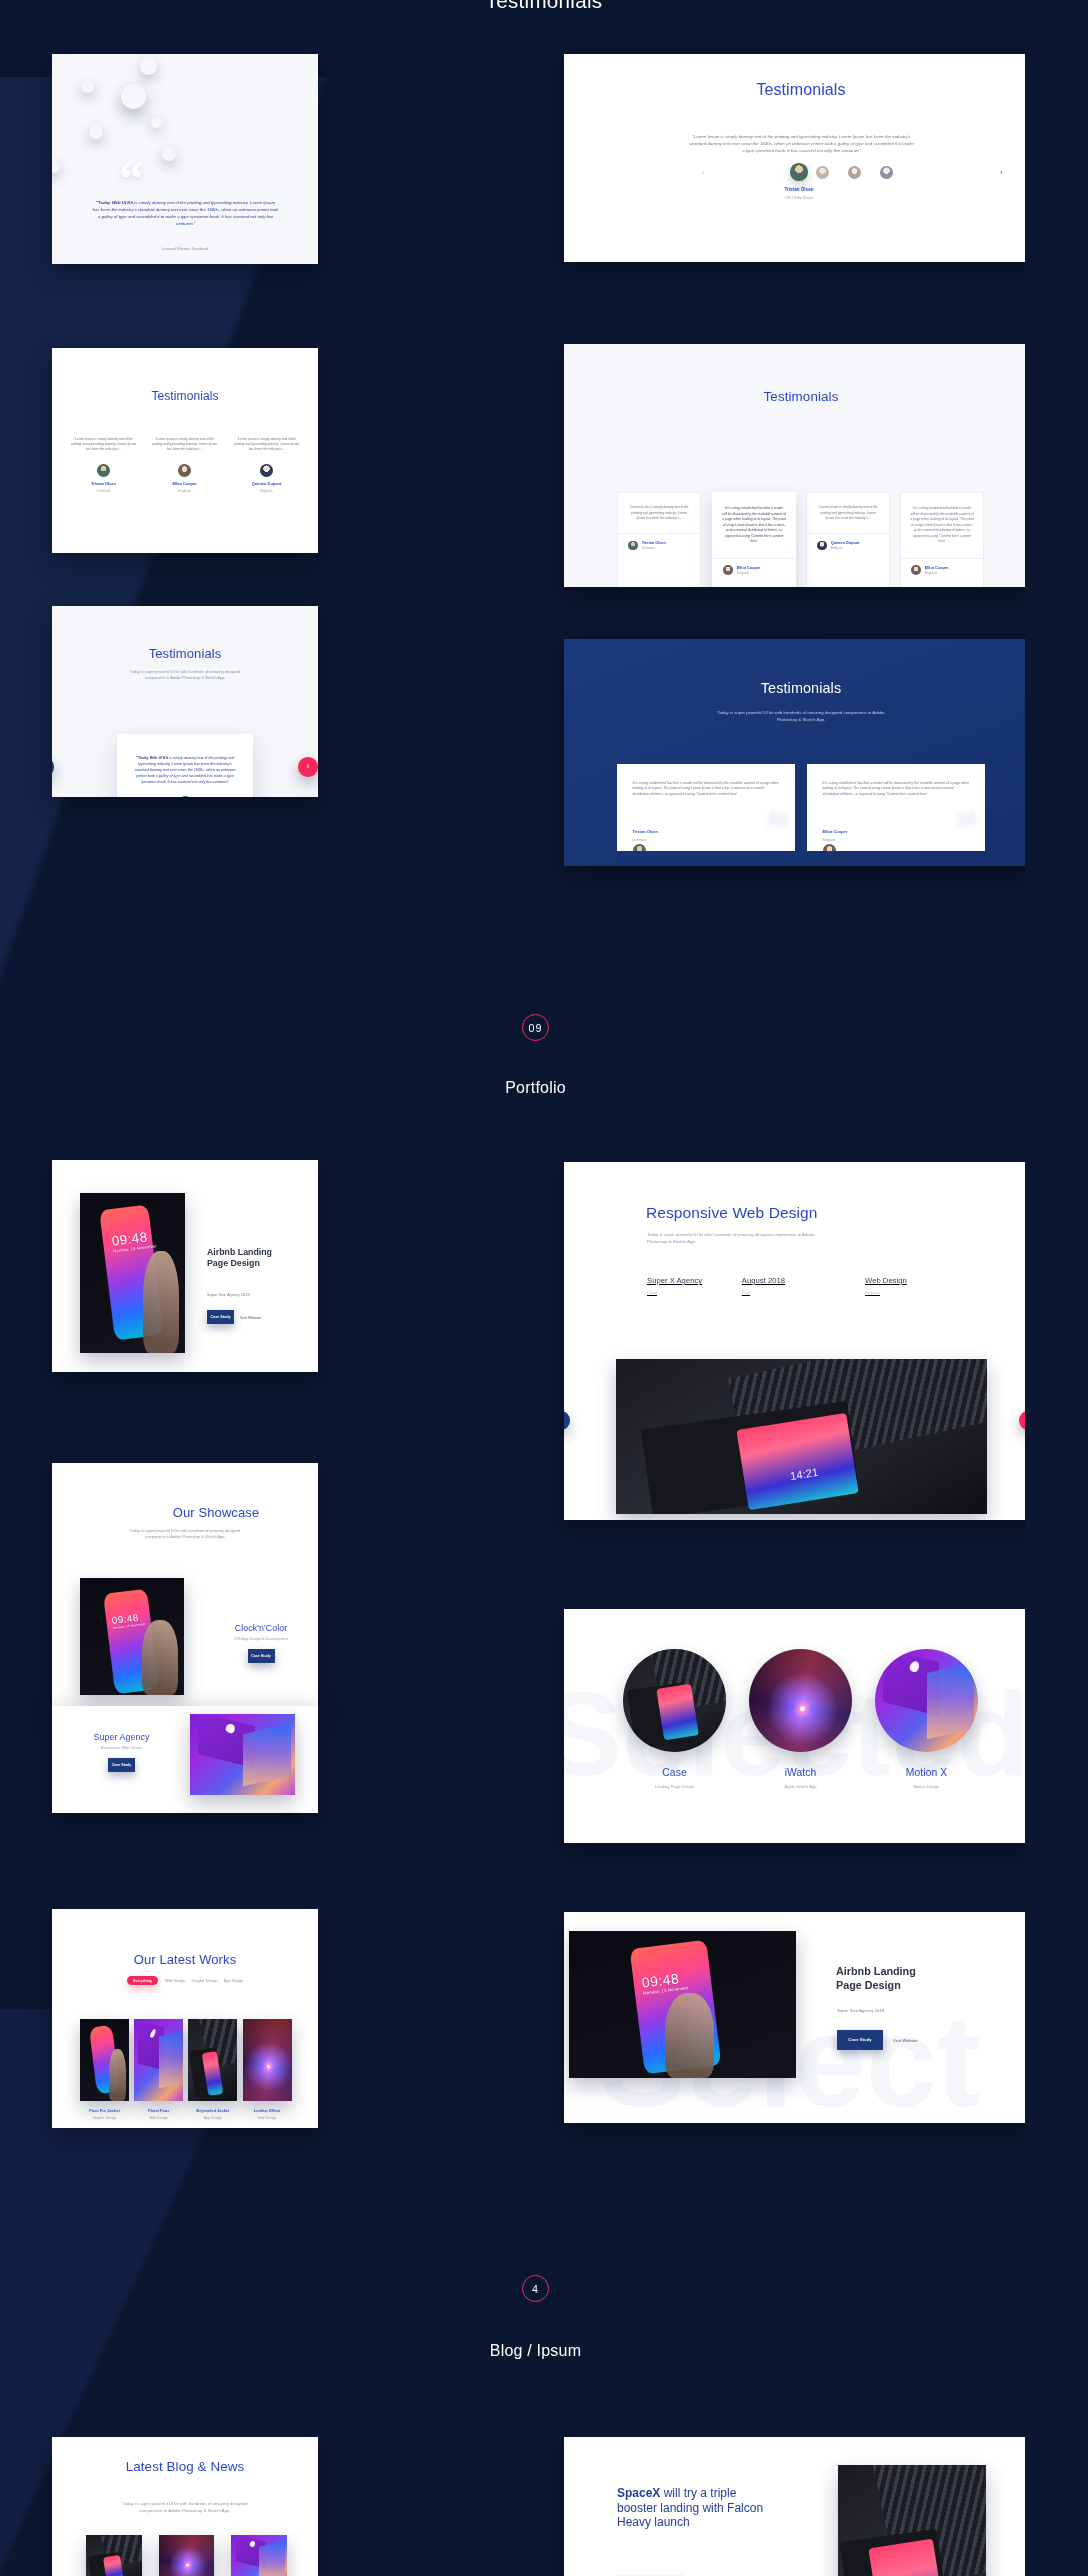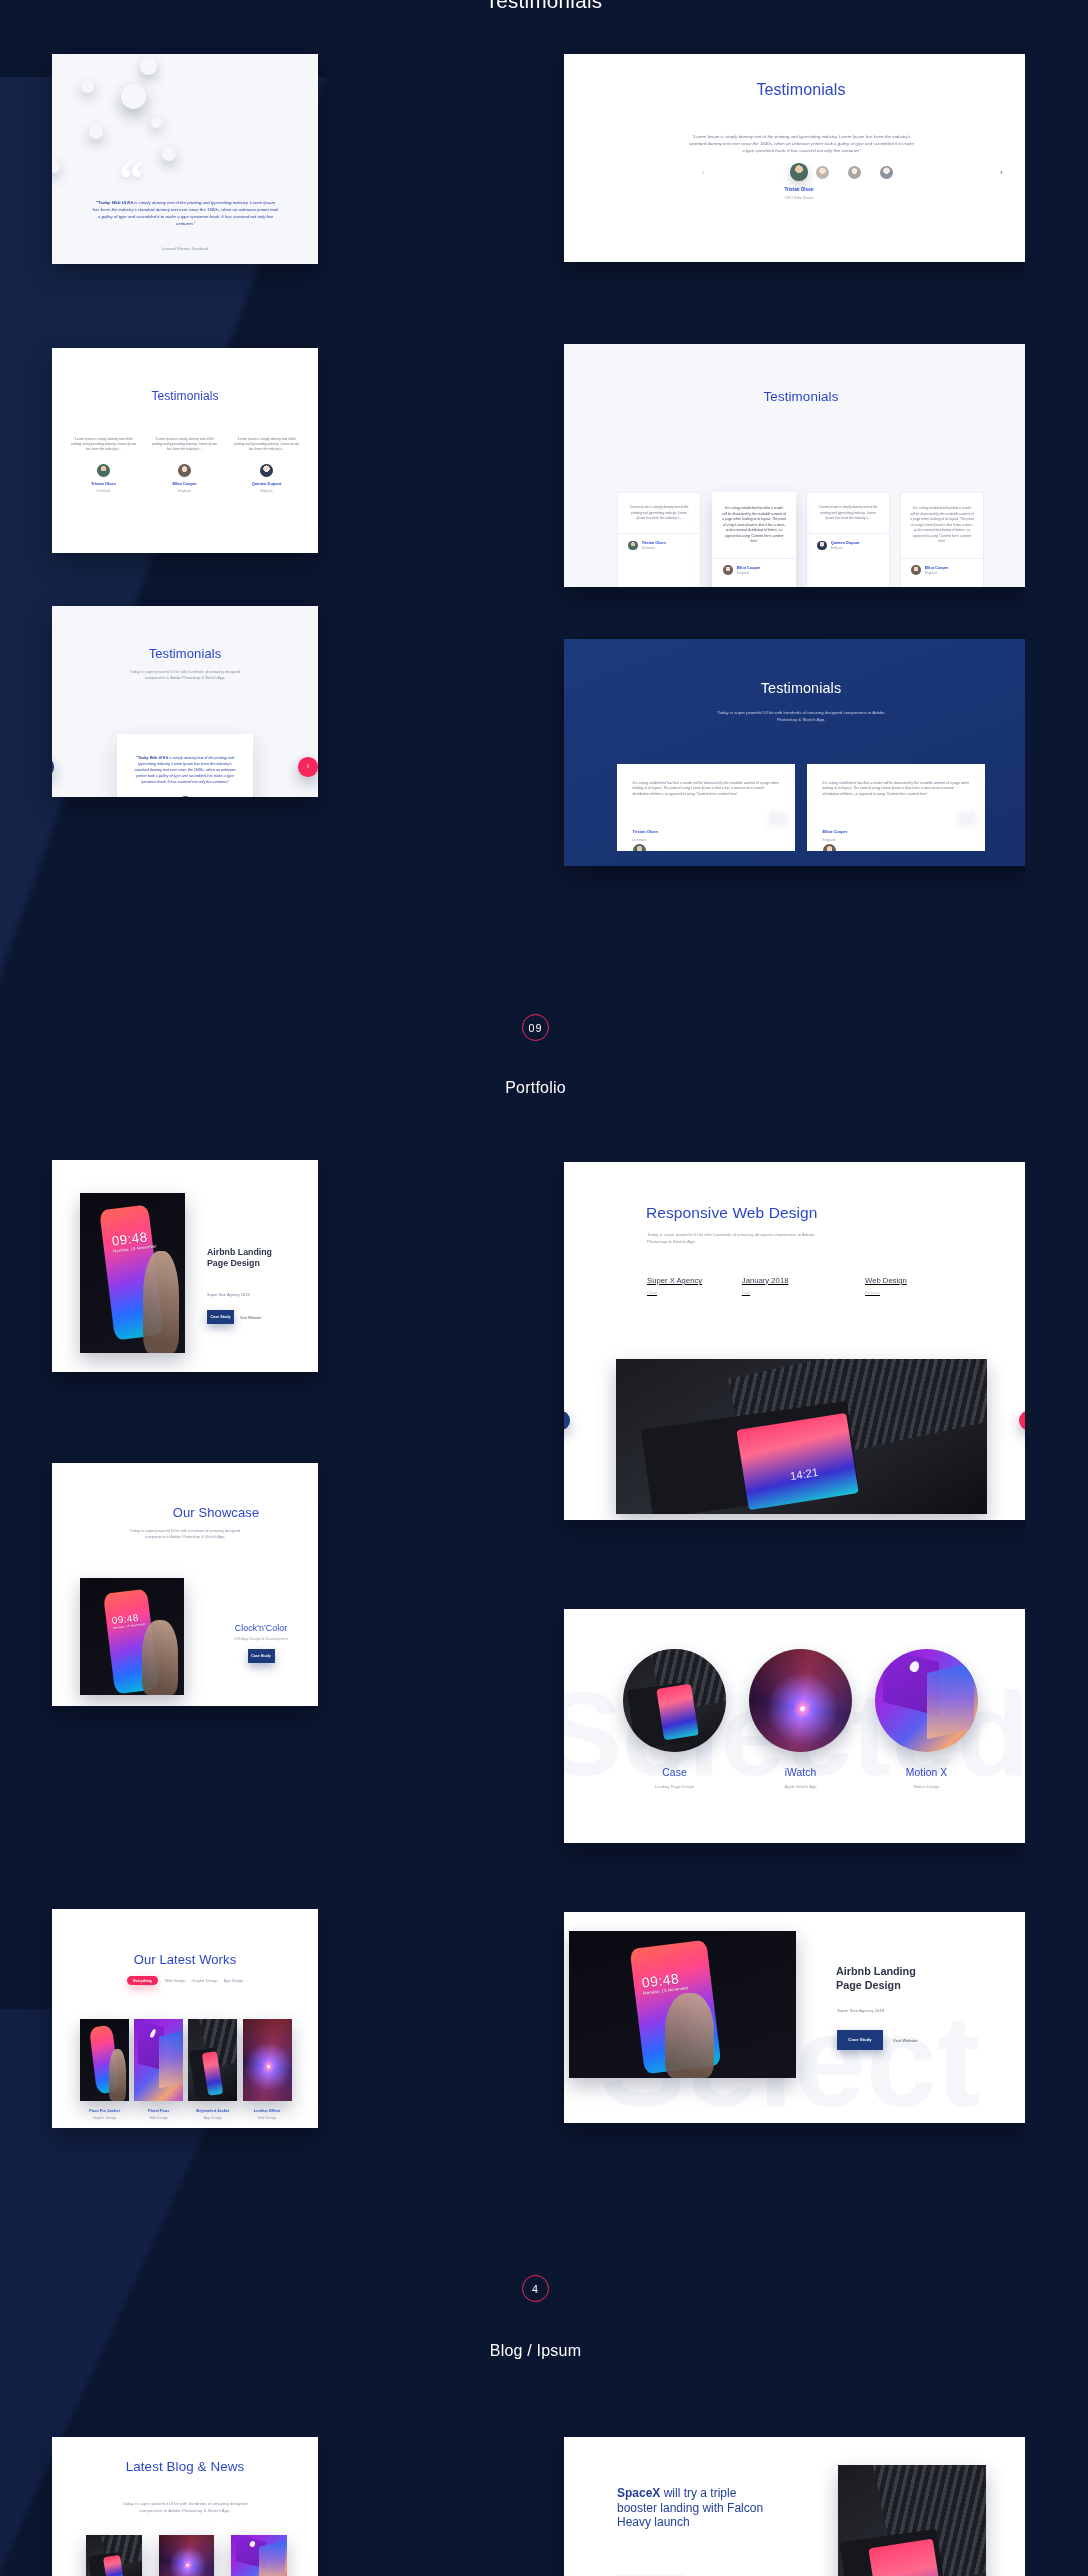--- a/index.html
+++ b/index.html
@@ -425,21 +425,21 @@
   <div class="card" style="left:564px; top:1162px; width:474px; height:358px;">
     <div class="sec-title" style="position:absolute;left:82px;top:42px;text-align:left;font-size:15.5px;">Responsive Web Design</div>
     <div class="sec-sub" style="position:absolute;left:83px;top:70px;width:185px;text-align:left;font-size:4.3px;">Today is super powerful UI kit with hundreds of amazing designed components in Adobe Photoshop &amp; Sketch App.</div>
 
     <div style="position:absolute;left:83px;top:114px;width:309px;display:flex;text-decoration:underline;">
       <div style="width:97px;">
         <div class="meta-val" style="font-size:7.7px;">Super X Agency</div>
         <div class="meta-lbl" style="font-size:3.9px;margin-top:4.6px;">Client</div>
       </div>
       <div style="width:126px;">
-        <div class="meta-val" style="font-size:7.7px;">January 2018</div>
+        <div class="meta-val" style="font-size:7.7px;">August 2018</div>
         <div class="meta-lbl" style="font-size:3.9px;margin-top:4.6px;">Date</div>
       </div>
       <div style="width:93px;">
         <div class="meta-val" style="font-size:7.7px;">Web Design</div>
         <div class="meta-lbl" style="font-size:3.9px;margin-top:4.6px;">Services</div>
       </div>
     </div>
 
     <div class="photo ph-keyb" style="left:52px;top:197px;width:371px;height:155px;">
       <div class="pad"></div>
@@ -468,20 +468,30 @@
       </div>
     </div>
 
     <div style="position:absolute;left:160px;top:160px;width:98px;text-align:center;">
       <div class="sec-title" style="font-size:8.8px;">Clock'n'Color</div>
       <div class="role" style="font-size:3.8px;margin-top:3.6px;">iOS App Design &amp; Development</div>
       <div class="btn" style="margin:8.8px auto 0;width:27px;height:13.4px;font-size:3.6px;">Case Study</div>
     </div>
   </div>
 
+  <div class="card" style="left:52px; top:1706px; width:266px; height:107px;">
+    <div style="position:absolute;left:15.5px;top:26px;width:108px;text-align:center;">
+      <div class="sec-title" style="font-size:8.8px;">Super Agency</div>
+      <div class="role" style="font-size:3.8px;margin-top:4.1px;">Responsive Web Design</div>
+      <div class="btn" style="margin:8.2px auto 0;width:27px;height:13.4px;font-size:3.6px;">Case Study</div>
+    </div>
+    <div class="photo ph-laptop" style="left:138px;top:8.2px;width:105px;height:81px;">
+      <div class="apple"></div>
+    </div>
+  </div>
 
   <div class="card" style="left:564px; top:1609px; width:474px; height:234px;">
     <div class="watermark" style="left:-20.6px;top:57px;font-size:118px;opacity:.6;">Selected</div>
 
     <div class="circ-photo ph-keyb" style="left:59px;top:40px;width:103px;height:103px;">
       <div class="pad"></div>
       <div class="mini" style="left:36%;bottom:14%;width:34%;height:50%;"></div>
     </div>
     <div class="circ-photo ph-plasma" style="left:185px;top:40px;width:103px;height:103px;"></div>
     <div class="circ-photo ph-laptop" style="left:311px;top:40px;width:103px;height:103px;">

